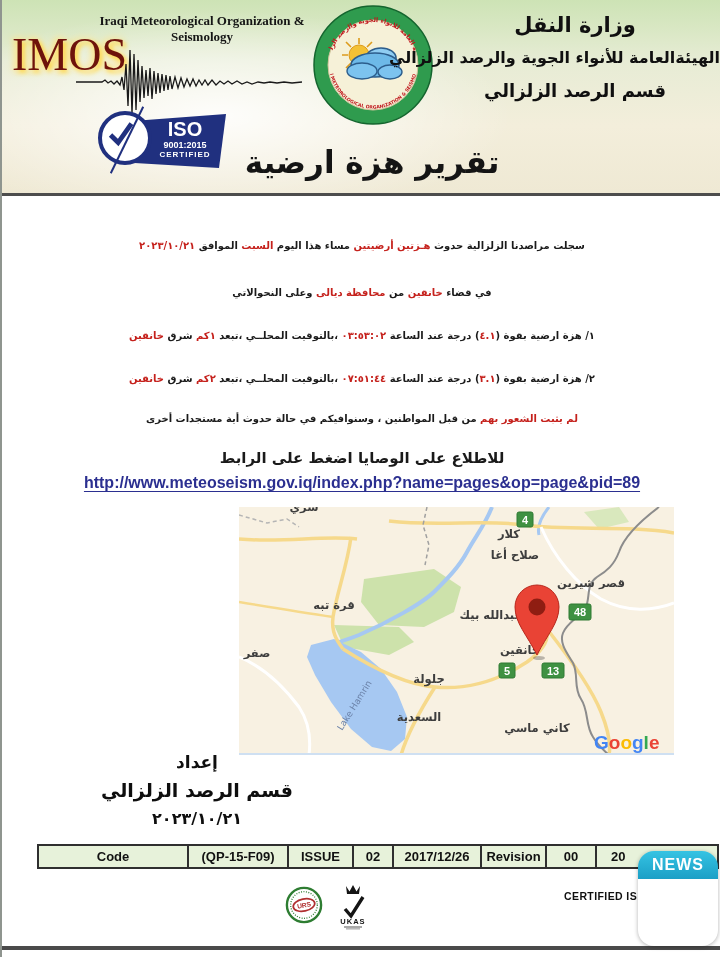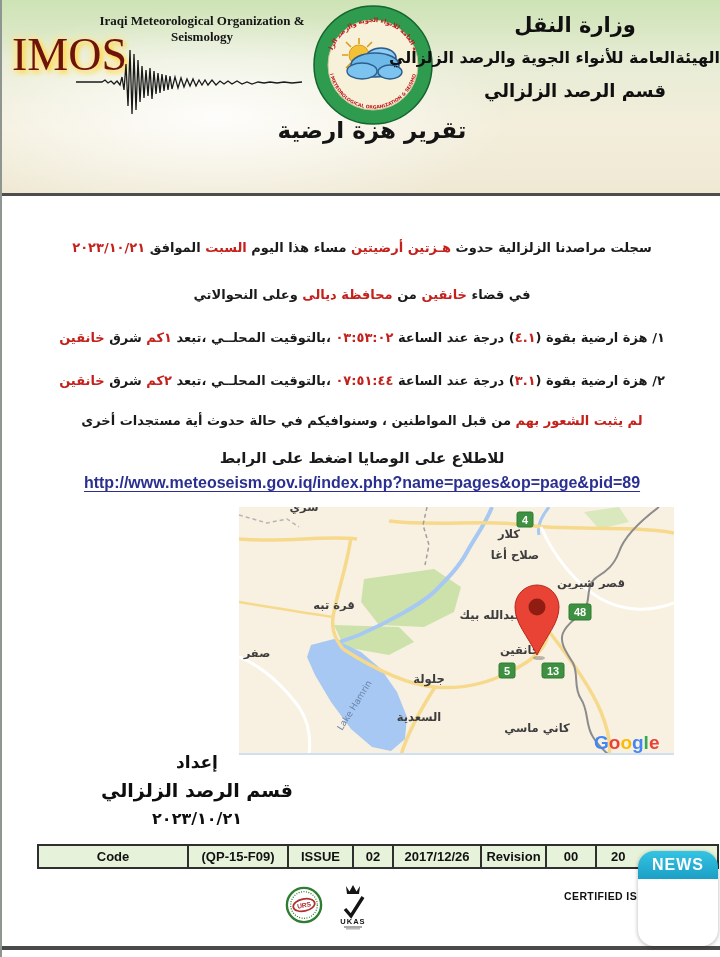--- a/index.html
+++ b/index.html
@@ -24,25 +24,25 @@
   .iso-cert{font-size:8px;font-weight:700;letter-spacing:1px;line-height:10px;}
   .iso-circle{position:absolute;left:0;top:2px;width:46px;height:46px;border-radius:50%;
               background:#fff;border:4px solid #20307f;}
   .iso-circle:after{content:"";position:absolute;left:24px;top:-12px;width:2px;height:74px;
                     background:#20307f;transform:rotate(26deg);}
   .center-logo{position:absolute;left:310px;top:4px;}
   .right-block{position:absolute;right:2px;top:13px;width:290px;text-align:center;direction:rtl;color:#101010;font-weight:700;}
   .ministry{font-size:21px;margin-bottom:11px;}
   .authority{font-size:16px;white-space:nowrap;margin-bottom:13px;}
   .department{font-size:18px;}
-  .report-title{position:absolute;left:170px;top:117px;width:400px;text-align:center;
-                font-size:23px;font-weight:700;color:#141414;direction:rtl;}
+  .report-title{position:absolute;left:170px;top:144px;width:400px;text-align:center;
+                font-size:31px;font-weight:700;color:#141414;direction:rtl;}
   
   .bodyline{position:absolute;left:15px;right:15px;text-align:center;direction:rtl;
-            font-weight:700;font-size:13px;color:#1a1a1a;white-space:nowrap;}
+            font-weight:700;font-size:10px;color:#1a1a1a;white-space:nowrap;}
   .red{color:#c5211c;}
   #l1{top:240px}#l2{top:287px}#l3{top:330px}#l4{top:373px}#l5{top:413px}#l6{top:449px;font-size:15px}
   .link-line{position:absolute;left:0;right:0;top:473px;text-align:center;}
   .link{font-family:"Liberation Sans",sans-serif;font-weight:700;font-size:16px;color:#2b2f90;
         text-decoration:underline;text-underline-offset:3px;cursor:pointer;}
   
   .map{position:absolute;left:237px;top:507px;width:435px;height:248px;}
   .map svg{display:block;}
   
   .prepared{position:absolute;left:75px;top:752px;width:240px;text-align:center;direction:rtl;
@@ -77,20 +77,32 @@
 <div class="page">
 
   <div class="header">
     <div class="org-en">Iraqi Meteorological Organization &amp; Seismology</div>
     <div class="imos">IMOS</div>
 
     <svg class="wave" width="232" height="76" viewBox="0 0 232 76">
       <path d="M2,38 L28,38 L31,36 L34,39 L37,37 L40,40 L43,37 L46,41 L48,33 L50,46 L52,20 L54,62 L56,6 L58,70 L60,10 L62,66 L64,16 L66,58 L68,22 L70,54 L72,26 L74,52 L76,24 L78,55 L80,27 L82,50 L84,29 L86,49 L88,30 L90,47 L92,31 L94,46 L96,32 L98,45 L101,33 L104,44 L107,34 L110,43 L113,35 L116,42 L119,35 L122,42 L125,36 L128,41 L131,36 L134,41 L138,36 L142,41 L146,37 L150,40 L154,37 L158,40 L163,37 L168,40 L173,38 L178,40 L184,38 L190,39 L196,38 L203,39 L210,38 L218,39 L228,38" fill="none" stroke="#1a1a1a" stroke-width="1.3"></path>
     </svg>
 
+    <div class="iso-badge">
+      <div class="iso-banner">
+        <div class="iso-name">ISO</div>
+        <div class="iso-standard">9001:2015</div>
+        <div class="iso-cert">CERTIFIED</div>
+      </div>
+      <div class="iso-circle">
+        <svg width="38" height="38" viewBox="0 0 40 40">
+            <path d="M9 21 L17 29 L31 9" stroke="#20307f" stroke-width="5" fill="none"></path>
+          </svg>
+      </div>
+    </div>
 
     <svg class="center-logo" width="122" height="122" viewBox="-61 -61 122 122">
       <circle r="59" fill="#2f9b4e" stroke="#14652e" stroke-width="1.5"></circle>
       <circle r="45" fill="#f6f1d8" stroke="#cfc49a" stroke-width="1"></circle>
       <defs>
         <path id="arcT" d="M -41 -13 A 43 43 0 0 1 41 -13"></path>
         <path id="arcB" d="M -43 9 A 44 44 0 0 0 43 9"></path>
       </defs>
       <text font-size="6.4" font-weight="bold" fill="#c0181d">
         <textPath href="#arcT" startOffset="50%" text-anchor="middle">الهيئة العامة للانواء الجوية والرصد الزلزالي</textPath>

